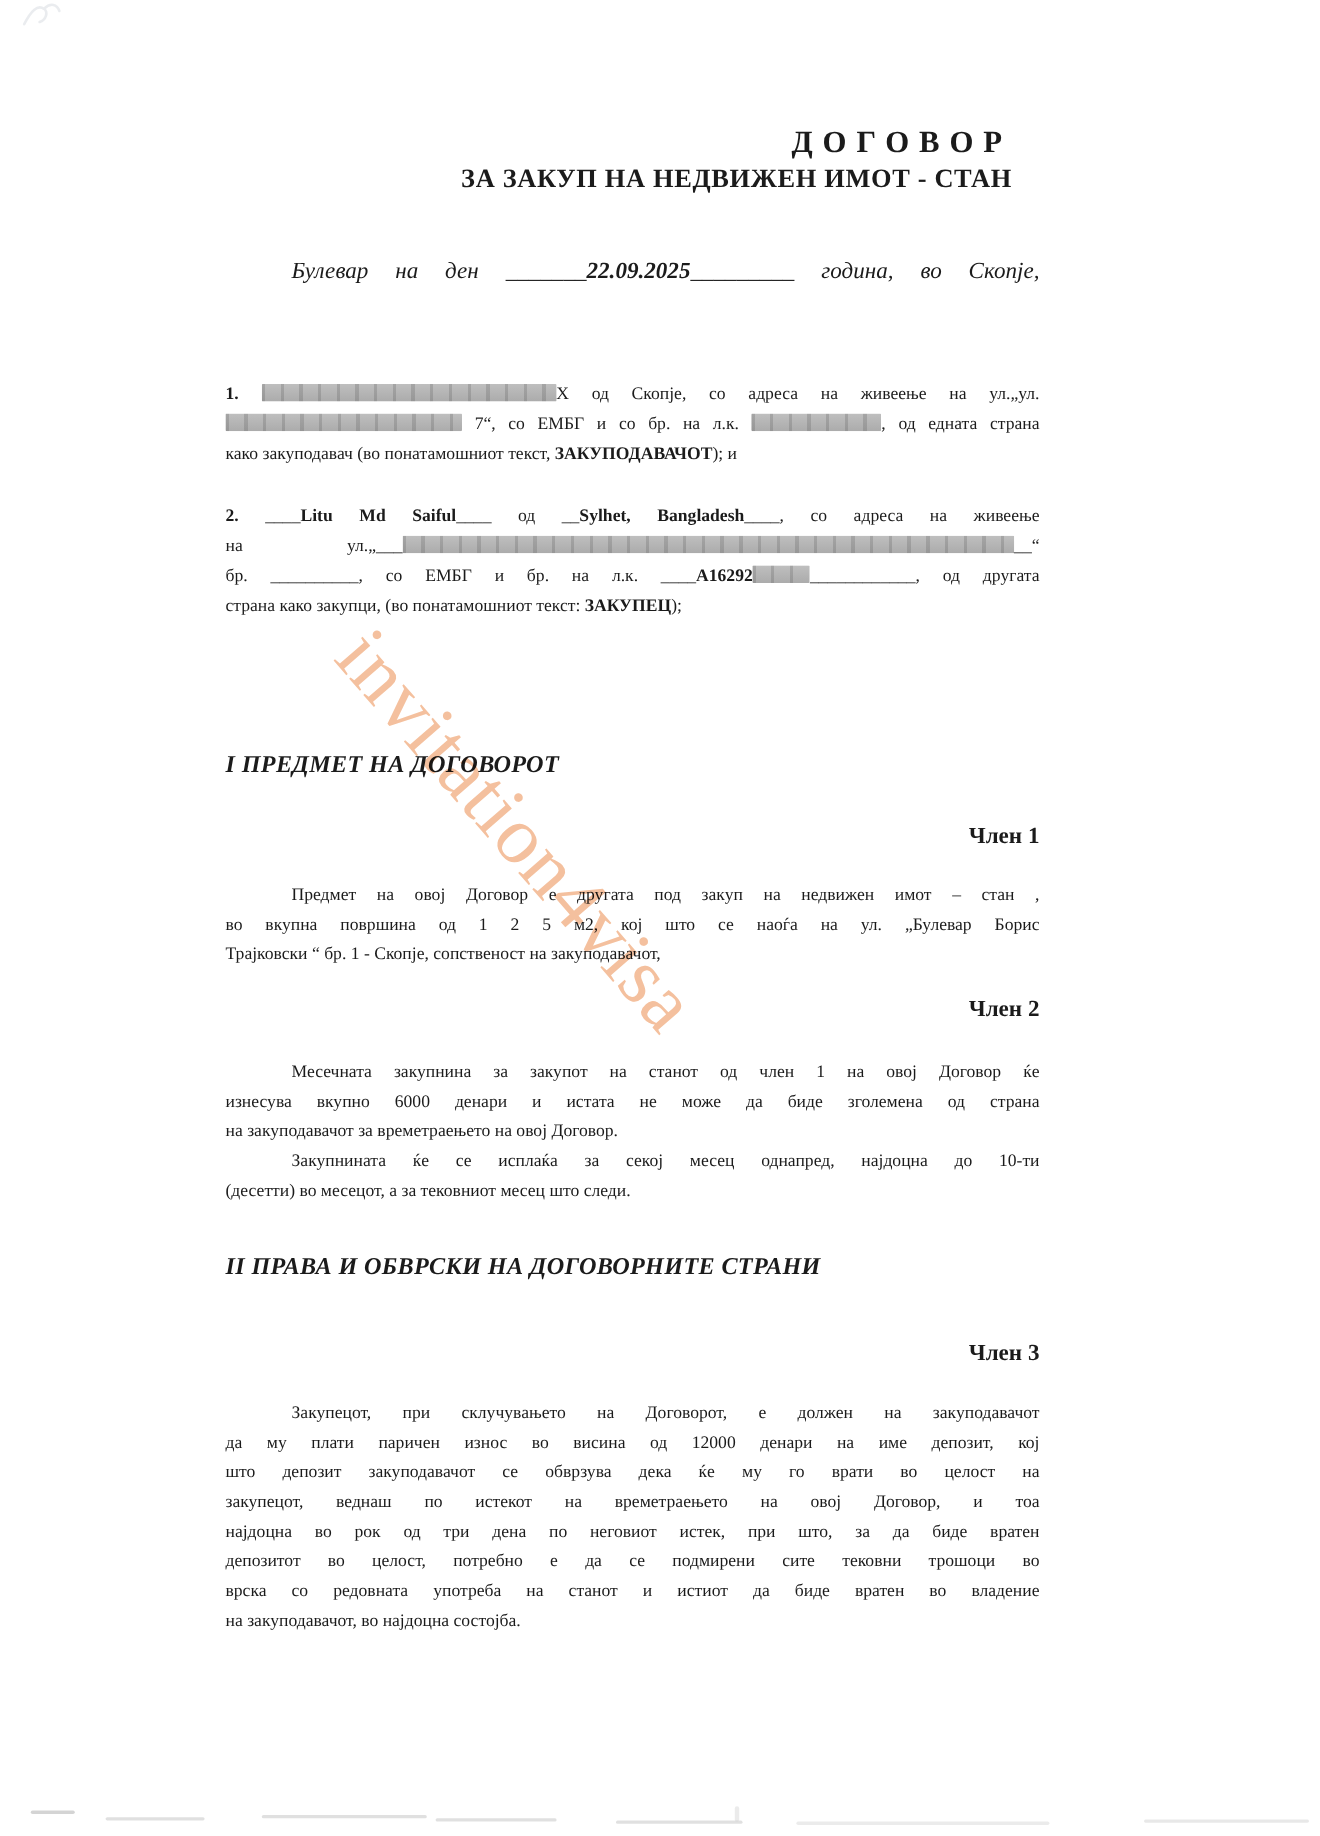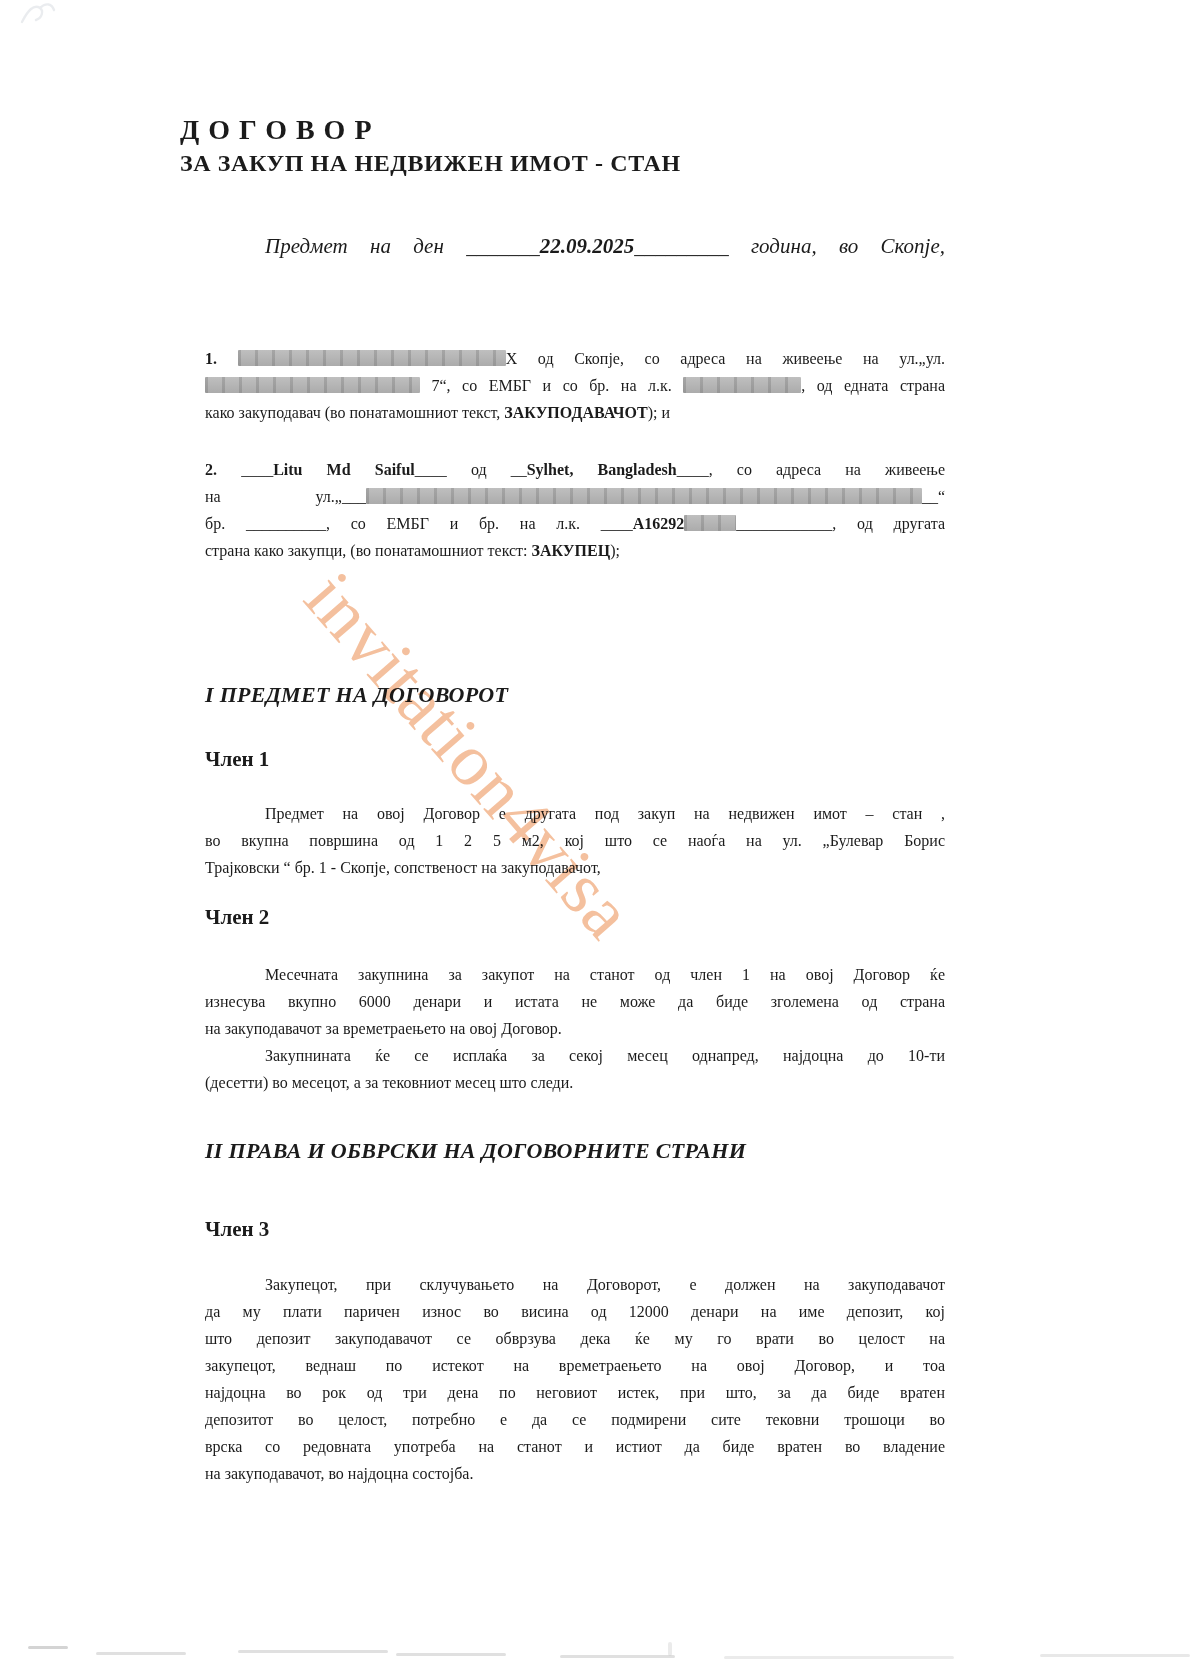--- a/index.html
+++ b/index.html
@@ -6,25 +6,25 @@
   .page{
     position:relative;width:1200px;height:1669px;background:#ffffff;overflow:hidden;
     font-family:"Liberation Serif","DejaVu Serif",serif;color:#1b1b1b;
   }
   .blk{position:absolute;left:205px;width:740px;}
   .tl{line-height:27px;font-size:16px;white-space:normal;}
   .tl.just{text-align:justify;text-align-last:justify;}
   .tl.ind{text-indent:60px;}
   .b{font-weight:bold;}
   .intro .tl{font-size:21px;line-height:34px;font-style:italic;}
-  .hdr{position:absolute;left:180px;top:114px;width:740px;text-align:left;}
+  .hdr{position:absolute;left:180px;top:114px;width:740px;text-align:right;}
   .t1{font-size:28px;font-weight:bold;letter-spacing:9px;line-height:32px;}
   .t2{font-size:24px;font-weight:bold;letter-spacing:0.6px;line-height:24px;margin-top:5px;}
   .sec{position:absolute;left:205px;width:740px;font-size:22px;font-weight:bold;font-style:italic;letter-spacing:0.3px;}
-  .clen{position:absolute;left:205px;width:740px;text-align:left;font-size:21px;font-weight:bold;}
+  .clen{position:absolute;left:205px;width:740px;text-align:right;font-size:21px;font-weight:bold;}
   .redact{
     display:inline-block;height:16px;vertical-align:-2px;border-radius:1px;
     background-color:#b6b6b6;
     background-image:repeating-linear-gradient(90deg, rgba(75,75,75,0.22) 0 3px, rgba(0,0,0,0) 3px 17px),
                      linear-gradient(180deg, rgba(255,255,255,0.12), rgba(0,0,0,0.06));
   }
   .watermark{
     position:absolute;left:352px;top:556px;z-index:5;
     font-size:74px;letter-spacing:1px;opacity:0.72;mix-blend-mode:multiply;
     transform:rotate(49deg);transform-origin:left top;
@@ -52,21 +52,21 @@
   </svg>
 
   <div class="watermark" style="color: rgb(240, 168, 120);">invitation4visa</div>
 
   <div class="hdr">
     <div class="t1">ДОГОВОР</div>
     <div class="t2">ЗА ЗАКУП НА НЕДВИЖЕН ИМОТ - СТАН</div>
   </div>
 
   <div class="blk intro" style="top:229px">
-      <div class="tl just ind"><span>Предмет на ден </span><span>_______</span><span class="b">22.09.2025</span><span>_________</span><span> година, во Скопје,</span></div>
+      <div class="tl just ind"><span>Булевар на ден </span><span>_______</span><span class="b">22.09.2025</span><span>_________</span><span> година, во Скопје,</span></div>
     </div>
 
   <div class="blk" style="top:345px">
       <div class="tl just"><span class="b">1. </span><span class="redact" style="width: 268px;"></span><span>Х од Скопје, со адреса на живеење на ул.„ул.</span></div>
       <div class="tl just"><span class="redact" style="width: 215px;"></span><span> 7“, со ЕМБГ  и со бр. на л.к. </span><span class="redact" style="width: 118px;"></span><span>, од едната страна</span></div>
       <div class="tl"><span>како закуподавач (во понатамошниот текст, </span><span class="b">ЗАКУПОДАВАЧОТ</span><span>); и</span></div>
     </div>
 
   <div class="blk" style="top:456px">
       <div class="tl just"><span class="b">2. </span><span>____</span><span class="b">Litu Md Saiful</span><span>____ од __</span><span class="b">Sylhet, Bangladesh</span><span>____, со адреса на живеење</span></div>

